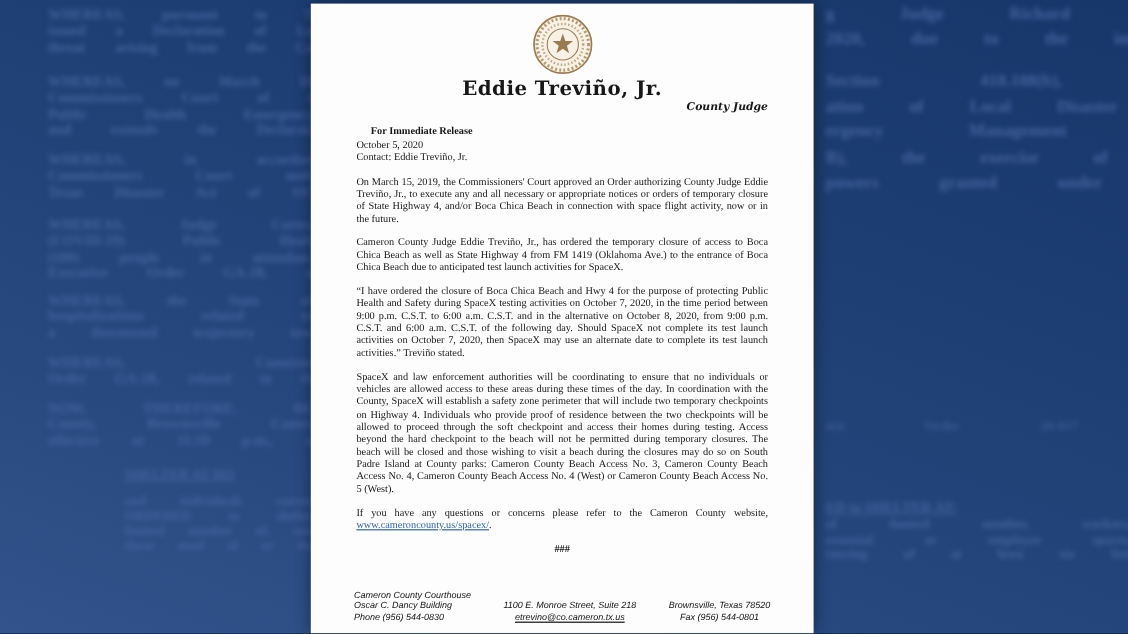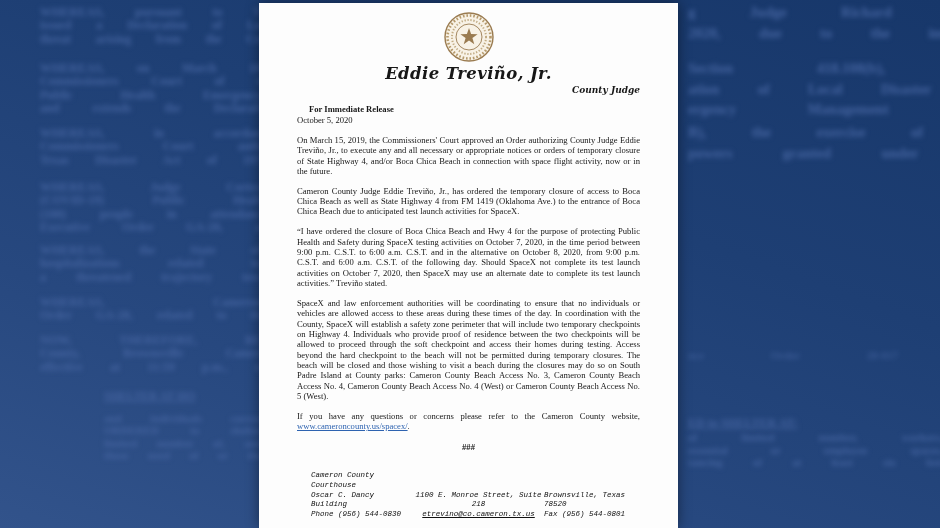--- a/index.html
+++ b/index.html
@@ -23,37 +23,37 @@
   .bd-r3{left:688px;top:349px;width:210px;font-size:11px;line-height:13px;opacity:.75;}
   .bd-rh{left:688px;top:416px;width:258px;font-size:12px;text-decoration:underline;text-align-last:left;}
   .bd-r4{left:688px;top:431px;width:255px;font-size:11px;line-height:12.6px;}
   
   .page{
     position:absolute;left:259px;top:3px;width:419px;height:525px;z-index:2;
     background:#fdfdfd;box-shadow:0 0 12px rgba(0,0,0,.45);
     padding:0 38px;box-sizing:border-box;color:#171717;
   }
   .seal{width:50px;height:50px;margin:9px auto 0;display:block;}
-  .name{text-align:center;font-family:"DejaVu Serif",serif;font-style:italic;font-weight:bold;
+  .name{text-align:center;font-family:"DejaVu Serif",serif;font-weight:bold;
         font-size:16.5px;line-height:18px;margin-top:3px;letter-spacing:.4px;}
   .jtitle{text-align:right;font-family:"DejaVu Serif",serif;font-style:italic;font-weight:bold;
         font-size:9px;line-height:10px;margin-top:2px;}
   .release{margin-top:9px;font-size:8.6px;line-height:10.7px;}
   .release .b{font-weight:bold;margin-left:12px;}
   .headline{text-align:center;font-weight:bold;font-size:8.7px;line-height:10.6px;margin-top:8px;}
   p.body{font-size:8.6px;line-height:10.35px;text-align:justify;margin:9.5px 0 0 0;}
   .weblink{color:#2e63b0;text-decoration:underline;cursor:pointer;}
   .endmark{text-align:center;font-weight:bold;font-size:8.6px;margin-top:10px;}
   .footer{
-    position:absolute;left:52px;right:36px;bottom:8px;display:flex;justify-content:space-between;
-    align-items:flex-end;font-style:italic;font-family:Liberation Mono, monospace;
+    position:absolute;left:36px;right:36px;bottom:8px;display:flex;justify-content:space-between;
+    align-items:flex-end;font-style:italic;font-family:Liberation Sans, sans-serif;
     font-size:7.5px;line-height:9.8px;color:#111;
   }
   .fc{text-align:center;}
-  .fr{text-align:left;}
+  .fr{text-align:center;}
   .femail{text-decoration:underline;cursor:pointer;color:#111;}
 </style>
 </head>
 <body>
 
 <div class="stage">
 
   <div class="bd bd-l bd-l0">WHEREAS, pursuant to T
 issued a Declaration of Lo
 threat arising from the Co</div>
@@ -104,20 +104,21 @@
       <circle cx="25" cy="25" r="13" fill="none" stroke="#9a7b50" stroke-width="0.9"></circle>
       <polygon points="25,16 27.1,22.1 33.6,22.2 28.4,26.1 30.3,32.3 25,28.6 19.7,32.3 21.6,26.1 16.4,22.2 22.9,22.1" fill="#9a7b50"></polygon>
     </svg>
 
     <div class="name">Eddie Treviño, Jr.</div>
     <div class="jtitle">County Judge</div>
 
     <div class="release">
       <div class="b">For Immediate Release</div>
       <div>October 5, 2020</div>
+      <div>Contact: Eddie Treviño, Jr.</div>
     </div>
 
 
     <p class="body">On March 15, 2019, the Commissioners' Court approved an Order authorizing County Judge Eddie Treviño, Jr., to execute any and all necessary or appropriate notices or orders of temporary closure of State Highway 4, and/or Boca Chica Beach in connection with space flight activity, now or in the future.</p>
     <p class="body">Cameron County Judge Eddie Treviño, Jr., has ordered the temporary closure of access to Boca Chica Beach as well as State Highway 4 from FM 1419 (Oklahoma Ave.) to the entrance of Boca Chica Beach due to anticipated test launch activities for SpaceX.</p>
     <p class="body">“I have ordered the closure of Boca Chica Beach and Hwy 4 for the purpose of protecting Public Health and Safety during SpaceX testing activities on October 7, 2020, in the time period between 9:00 p.m. C.S.T. to 6:00 a.m. C.S.T. and in the alternative on October 8, 2020, from 9:00 p.m. C.S.T. and 6:00 a.m. C.S.T. of the following day. Should SpaceX not complete its test launch activities on October 7, 2020, then SpaceX may use an alternate date to complete its test launch activities.” Treviño stated.</p>
     <p class="body">SpaceX and law enforcement authorities will be coordinating to ensure that no individuals or vehicles are allowed access to these areas during these times of the day. In coordination with the County, SpaceX will establish a safety zone perimeter that will include two temporary checkpoints on Highway 4. Individuals who provide proof of residence between the two checkpoints will be allowed to proceed through the soft checkpoint and access their homes during testing. Access beyond the hard checkpoint to the beach will not be permitted during temporary closures. The beach will be closed and those wishing to visit a beach during the closures may do so on South Padre Island at County parks: Cameron County Beach Access No. 3, Cameron County Beach Access No. 4, Cameron County Beach Access No. 4 (West) or Cameron County Beach Access No. 5 (West).</p>
 
     <p class="body">
       <span>If you have any questions or concerns please refer to the Cameron County website,</span>

